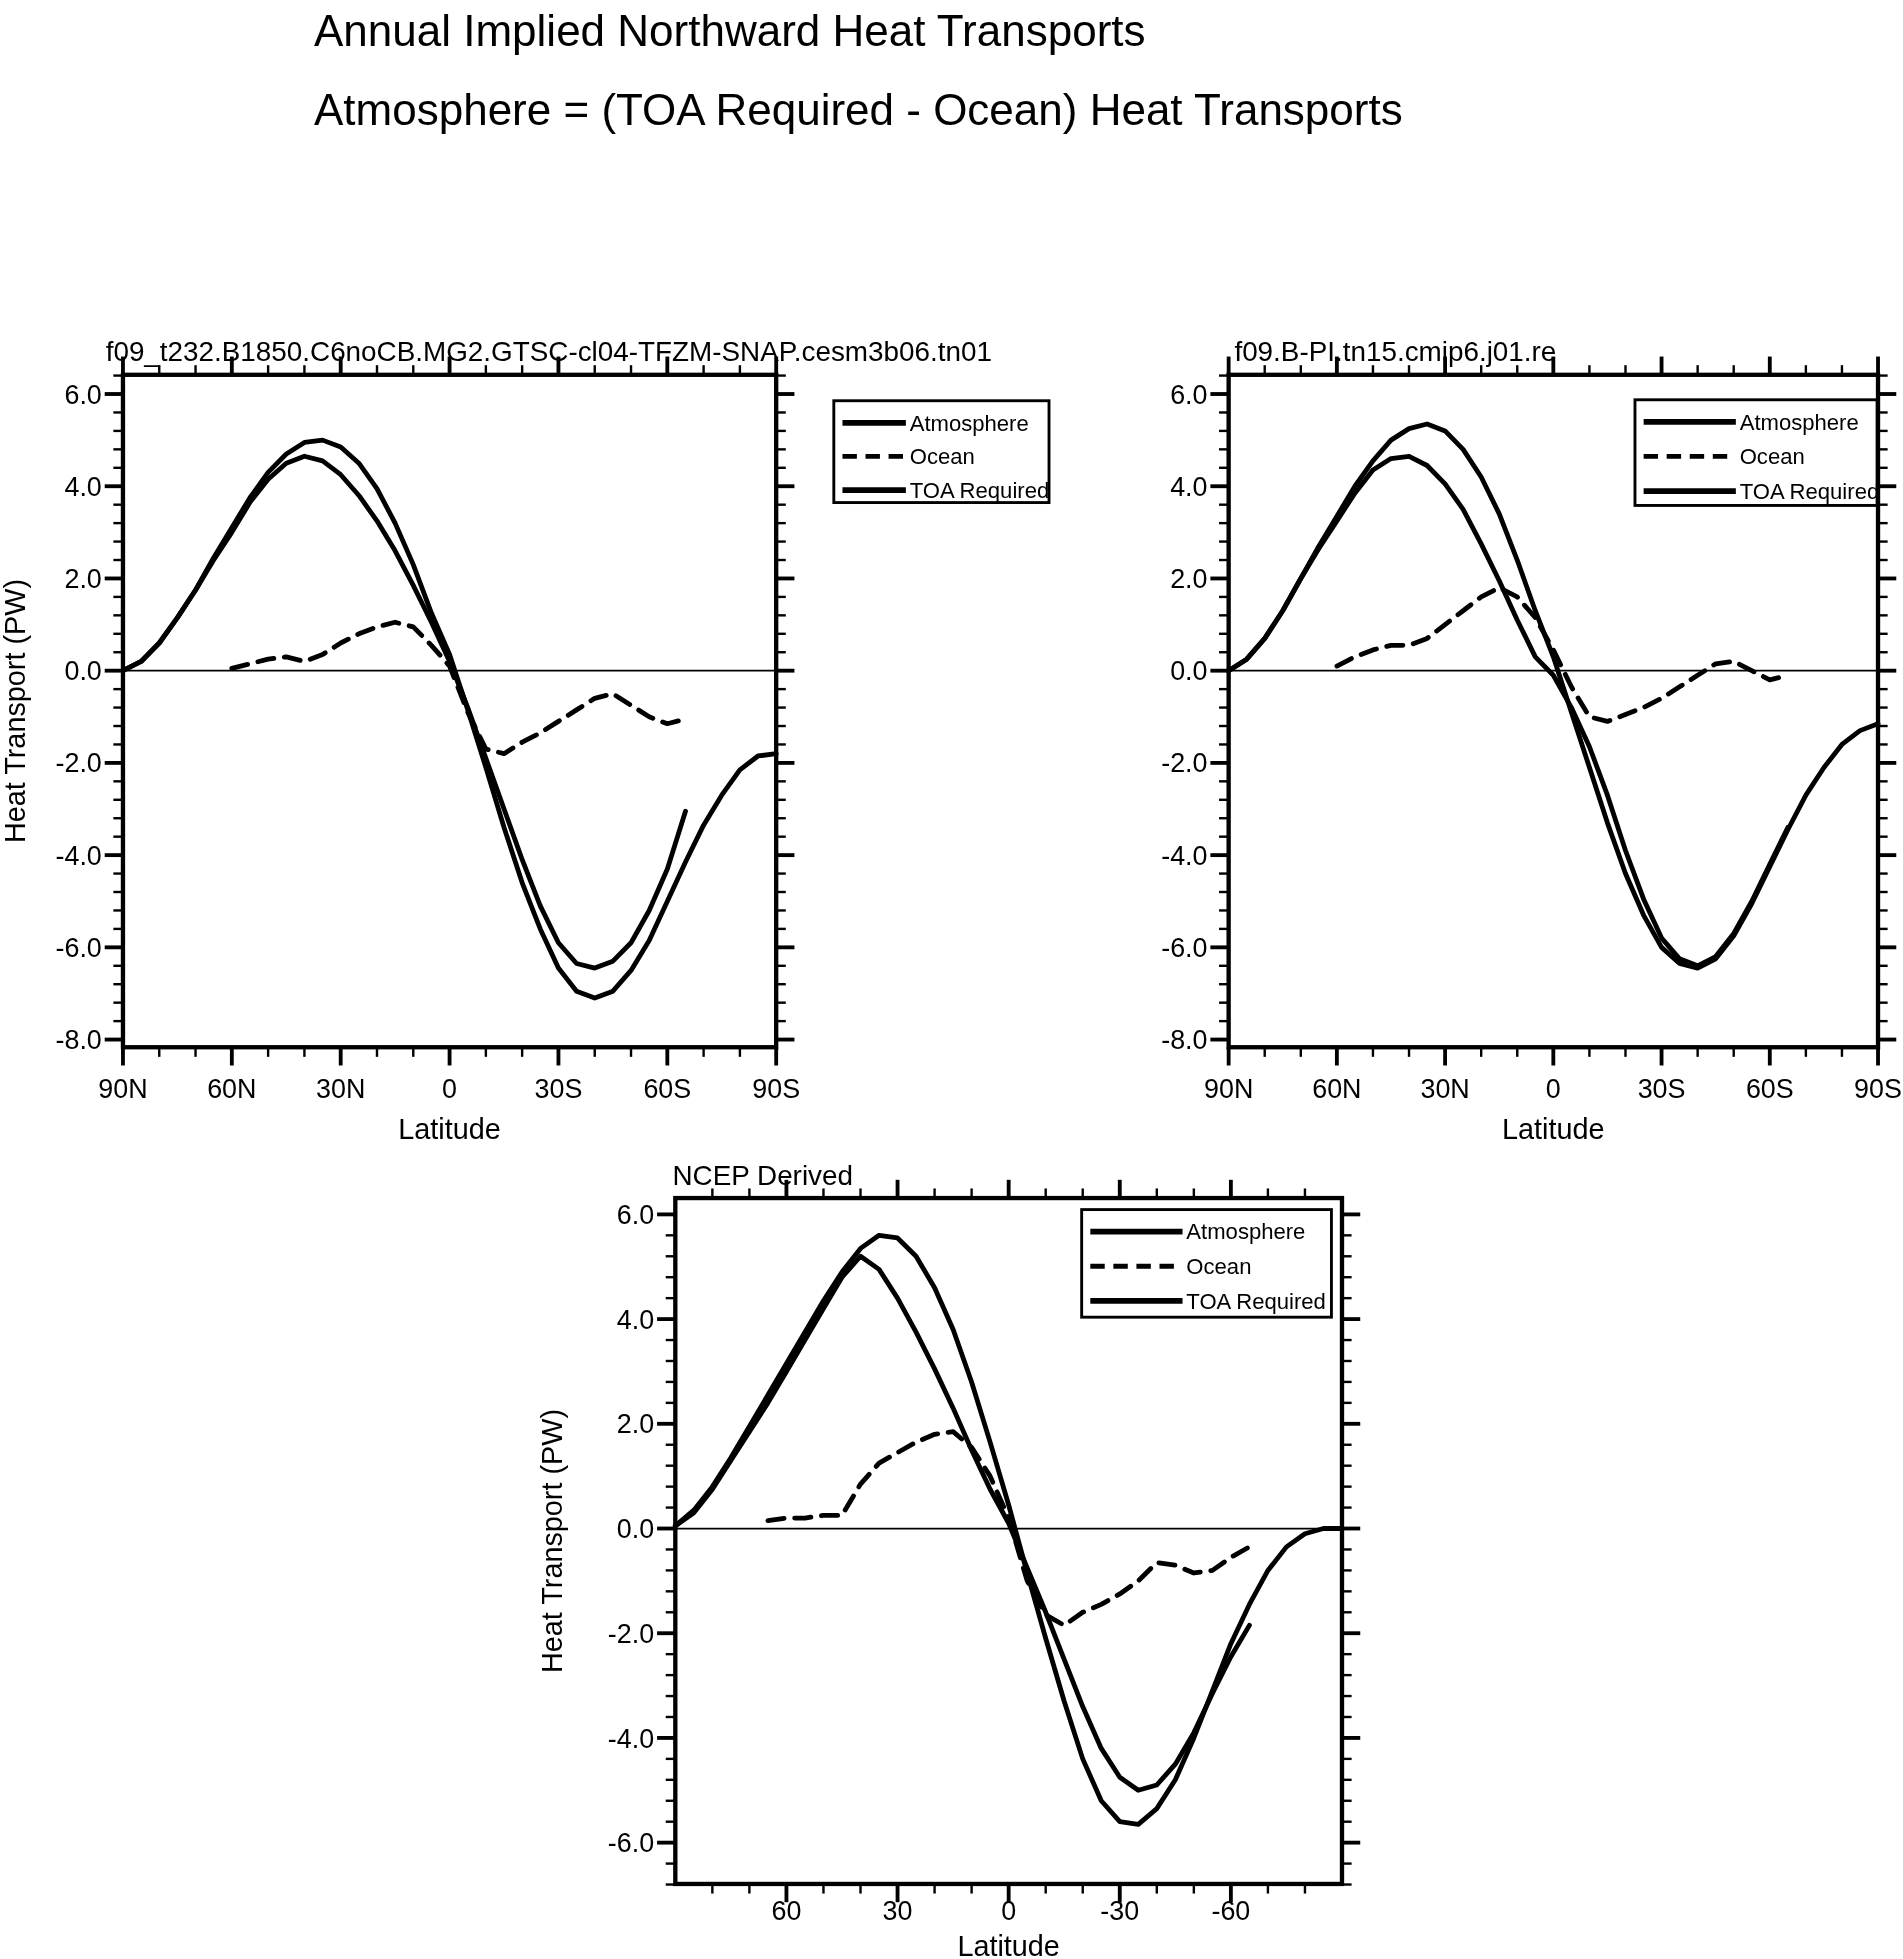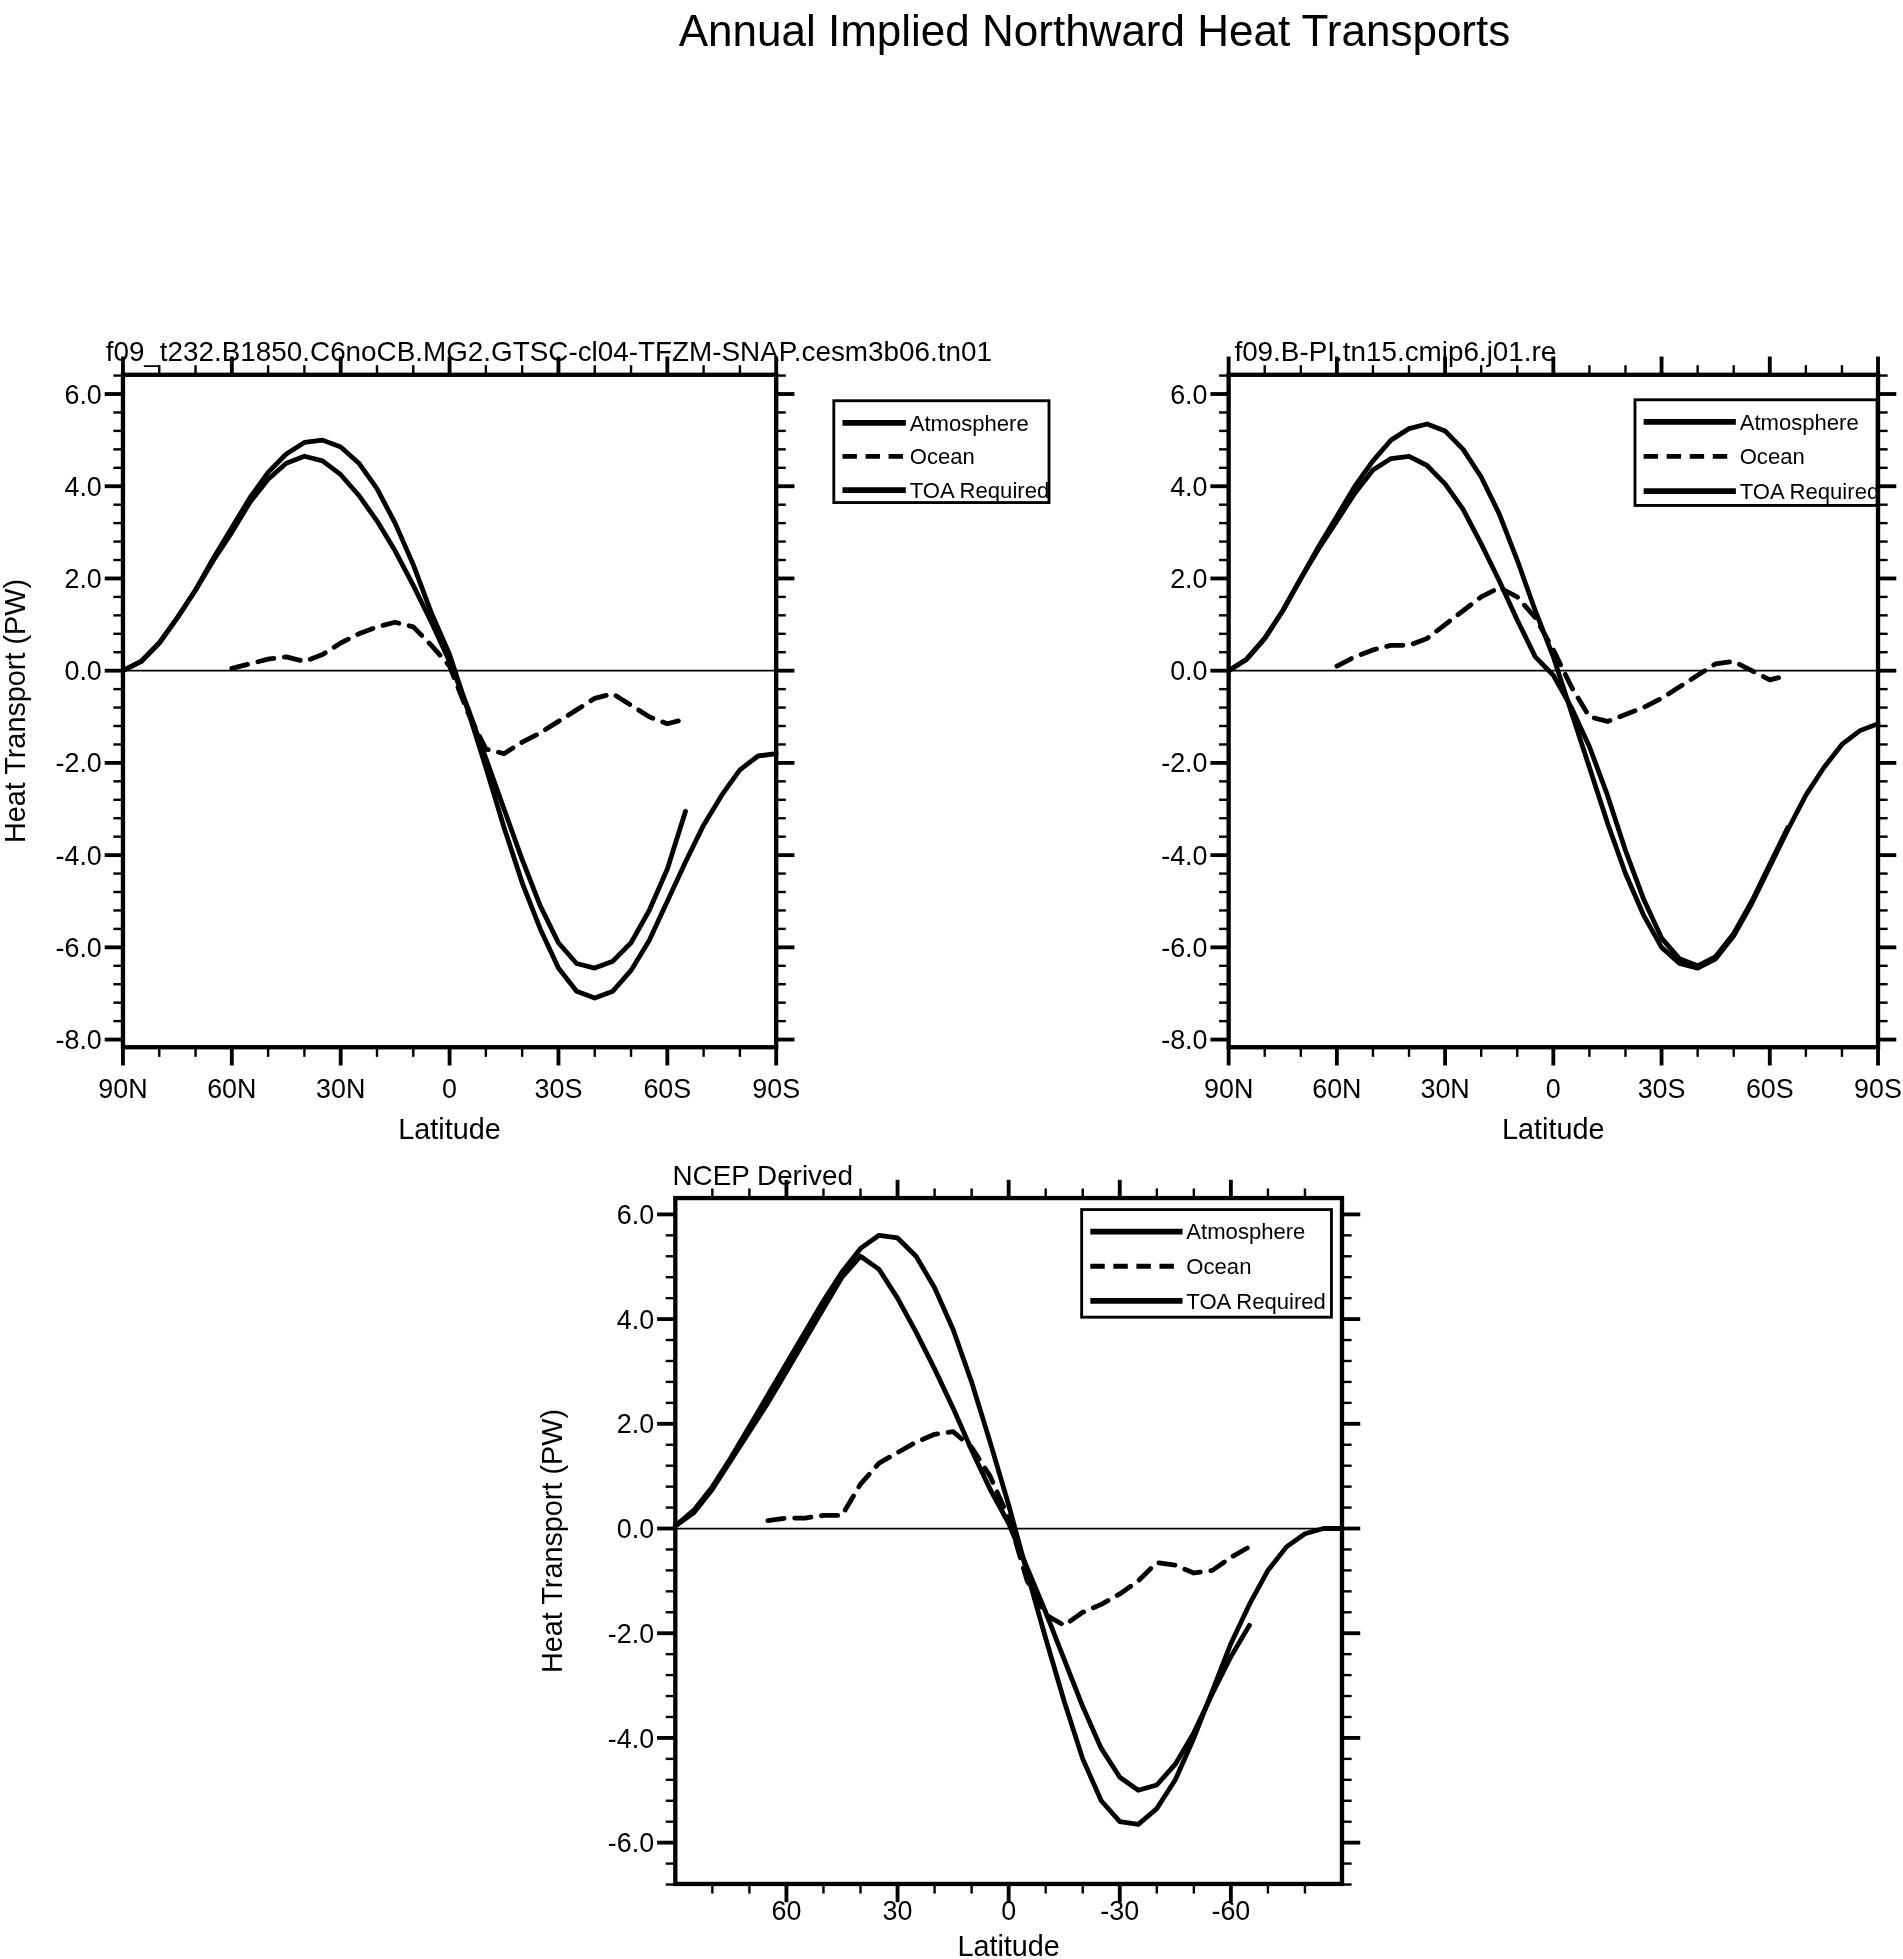--- a/index.html
+++ b/index.html
@@ -1,26 +1,27 @@
 <!DOCTYPE html>
 <html><head>
 <meta charset="utf-8">
 <style>
   html,body{margin:0;padding:0;background:#fff;}
   #canvas{position:relative;width:1903px;height:1960px;background:#ffffff;overflow:hidden;
           font-family:"Liberation Sans", sans-serif;color:#000;}
-  .main-title{position:absolute;left:326px;width:1537px;text-align:center;
+  .main-title{position:absolute;left:314px;width:1537px;
               font-size:44px;font-weight:400;color:#000;white-space:nowrap;}
   #chart-svg{position:absolute;left:0;top:0;}
 </style>
 </head>
 <body>
 
 <div id="canvas">
   <div class="main-title" style="top:5.8px">Annual Implied Northward Heat Transports</div>
+  <div class="main-title" style="top:85px">Atmosphere = (TOA Required - Ocean) Heat Transports</div>
   <svg id="chart-svg" width="1903" height="1960" viewBox="0 0 1981 2040">
       <g>
         <line x1="128" y1="698" x2="808" y2="698" stroke="#000000" stroke-width="1.8"></line>
         <line x1="128" y1="1090" x2="128" y2="1109" stroke="#000000" stroke-width="4"></line>
         <line x1="128" y1="390" x2="128" y2="371" stroke="#000000" stroke-width="4"></line>
         <text x="128" y="1143" font-size="28" text-anchor="middle" fill="#000000">90N</text>
         <line x1="241.33333333333331" y1="1090" x2="241.33333333333331" y2="1109" stroke="#000000" stroke-width="4"></line>
         <line x1="241.33333333333331" y1="390" x2="241.33333333333331" y2="371" stroke="#000000" stroke-width="4"></line>
         <text x="241.33333333333331" y="1143" font-size="28" text-anchor="middle" fill="#000000">60N</text>
         <line x1="354.66666666666663" y1="1090" x2="354.66666666666663" y2="1109" stroke="#000000" stroke-width="4"></line>

